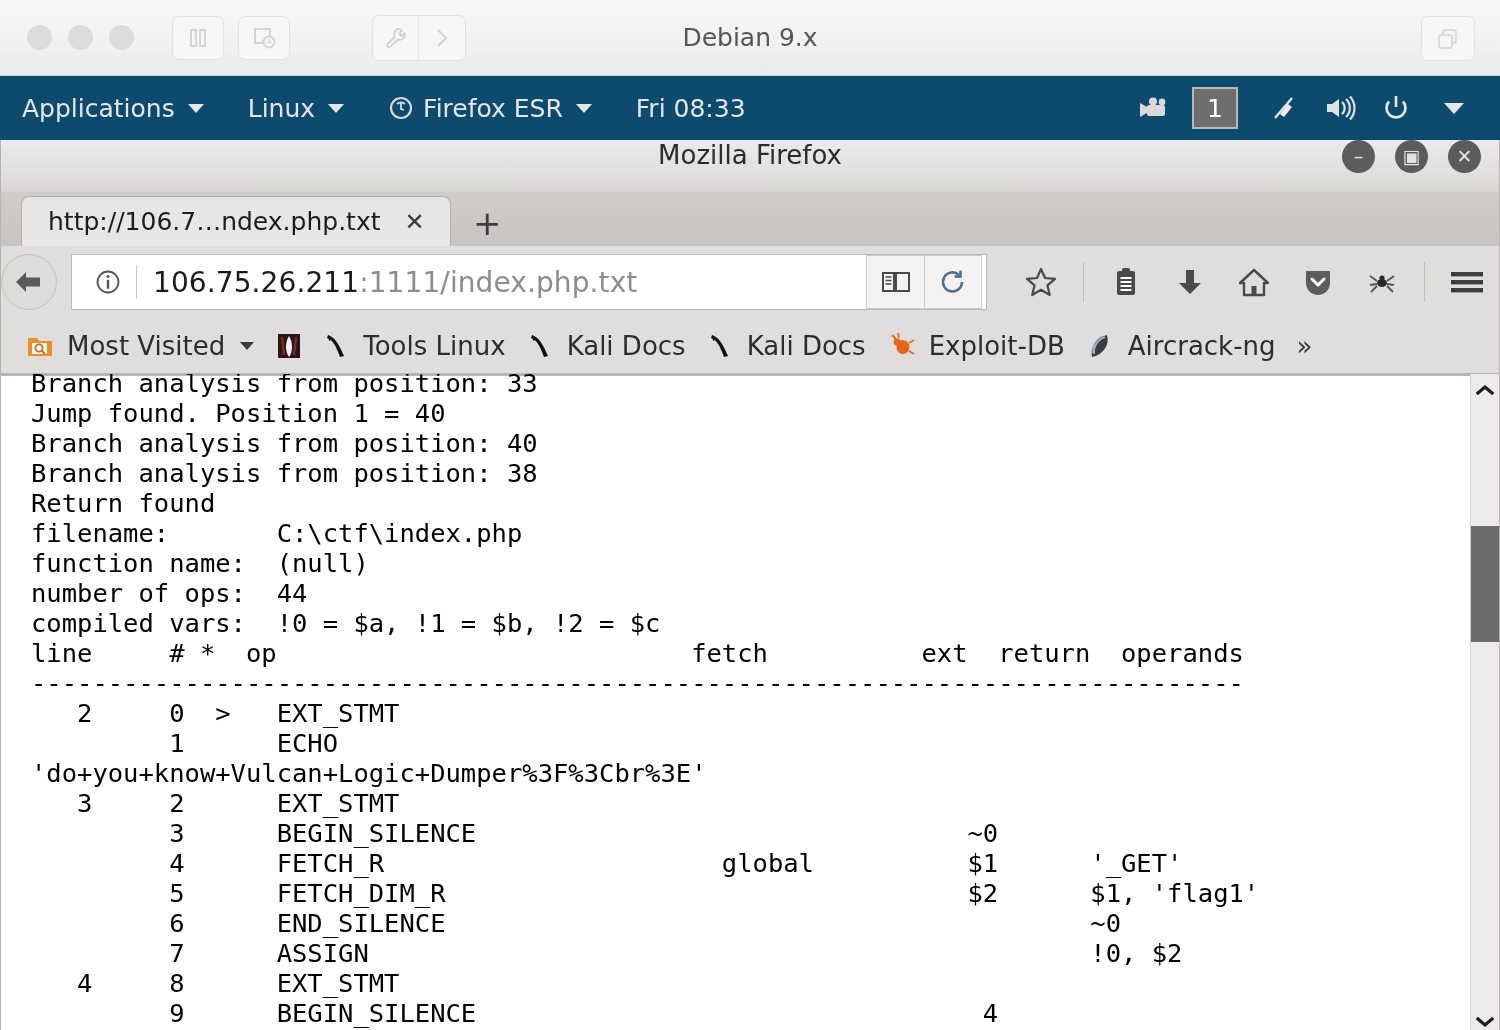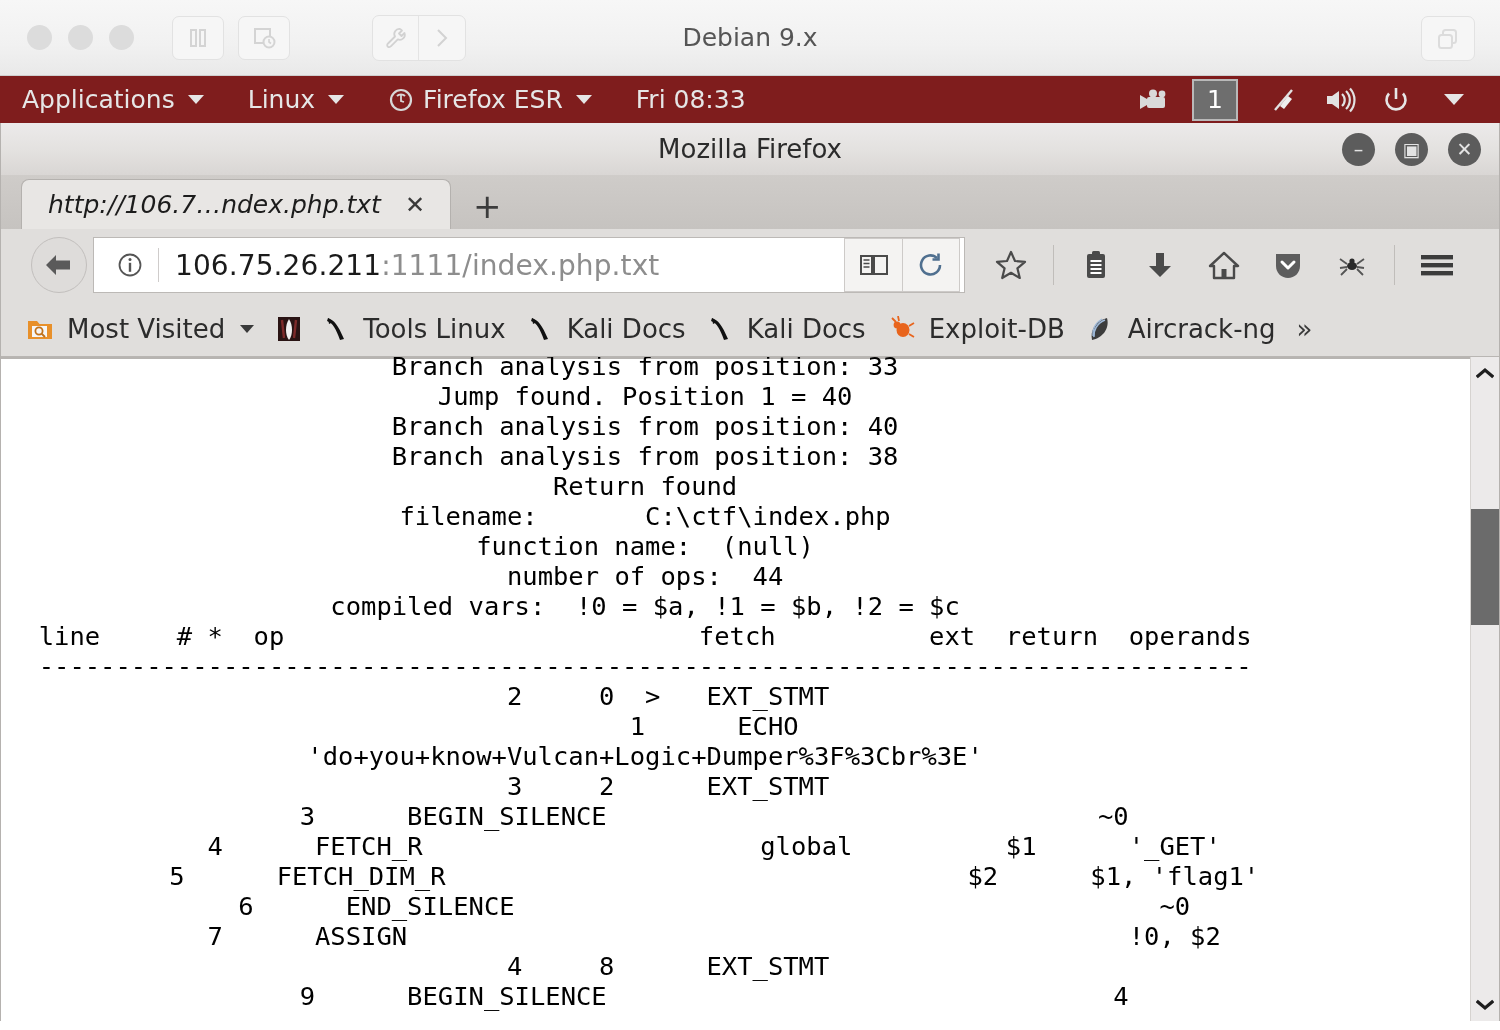--- a/index.html
+++ b/index.html
@@ -53,22 +53,22 @@
     font-size: 25px; color: #555; pointer-events: none;
     font-family: "DejaVu Sans", "Liberation Sans", sans-serif;
   }
   .vm-right {
     position: absolute; right: 25px; top: 16px;
   }
   .vm-right .vm-btn { width: 54px; height: 45px; }
 
   
   .gnome-panel {
-    height: 47px;
-    background: #7f1d1d;
+    height: 64px;
+    background: #0c4a6e;
     display: flex; align-items: center;
     color: #dcdcdc;
     font-size: 25px;
     padding: 0 20px 0 22px;
     position: relative;
   }
   .gp-item {
     display: flex; align-items: center; gap: 9px;
     margin-right: 44px;
     color: #e6e6e6;
@@ -102,21 +102,21 @@
     height: calc(1030px - 76px - 56px);
     background: #d6d3d0;
     border-left: 1px solid #b5b2af;
     border-right: 1px solid #b5b2af;
     display: flex; flex-direction: column;
   }
   .ff-titlebar {
     height: 52px;
     background: linear-gradient(to bottom, #eceaea 0%, #e3e1df 55%, #d9d6d4 100%);
     position: relative;
-    display: flex; align-items: center; justify-content: center;
+    display: flex; justify-content: center;
     flex: 0 0 auto;
   }
   .ff-title { font-size: 26px; color: #2b2b2b; }
   .ff-wctrl { position: absolute; right: 18px; display: flex; gap: 20px; align-items: center; }
   .wbtn {
     width: 33px; height: 33px; border-radius: 50%;
     background: #5c5c5c;
     display: flex; align-items: center; justify-content: center;
   }
   .wbtn .glyph { color: #e3e3e3; font-size: 19px; line-height: 1; }
@@ -132,36 +132,35 @@
   .ff-tab {
     height: 50px;
     min-width: 430px;
     background: #e8e6e4;
     border: 1px solid #b4b1ae;
     border-bottom: none;
     border-radius: 8px 8px 0 0;
     display: flex; align-items: center;
     padding: 0 0 0 26px;
     gap: 18px;
-    font-style: italic;
   }
   .ff-tab-label { font-size: 25px; color: #1c1c1c; white-space: nowrap; }
   .ff-tab-close { font-size: 24px; color: #3a3a3a; padding: 0 6px; }
   .ff-newtab {
     font-size: 34px; color: #3c3c3c;
     margin-left: 22px; margin-bottom: 6px; line-height: 1;
   }
 
   
   .ff-navbar {
     height: 72px;
     background: #e0dedc;
     display: flex; align-items: center;
-    padding: 0 30px;
-    gap: 0;
+    padding: 0 0;
+    gap: 8px;
     flex: 0 0 auto;
   }
   .nav-back {
     width: 56px; height: 56px; border-radius: 50%;
     background: #dedcda; border: 1px solid #c2bfbd;
     display: flex; align-items: center; justify-content: center;
     margin-right: 6px;
   }
   .urlbar {
     flex: 1 1 auto;
@@ -231,21 +230,20 @@
     margin: 16px;
     padding: 0 0 0 14px;
     font-family: "DejaVu Sans Mono", "Liberation Mono", monospace;
     font-size: 25.5px;
     line-height: 30px;
     color: #000000;
     white-space: pre;
     position: absolute;
     top: -22px;
     left: 0;
-    text-align: center;
   }
   .watermark {
     position: absolute;
     right: 18px; bottom: 6px;
     font-family: "DejaVu Serif", "Liberation Serif", serif;
     font-size: 21px;
     color: #d3d3d3;
     letter-spacing: 1px;
     pointer-events: none;
     user-select: none;

